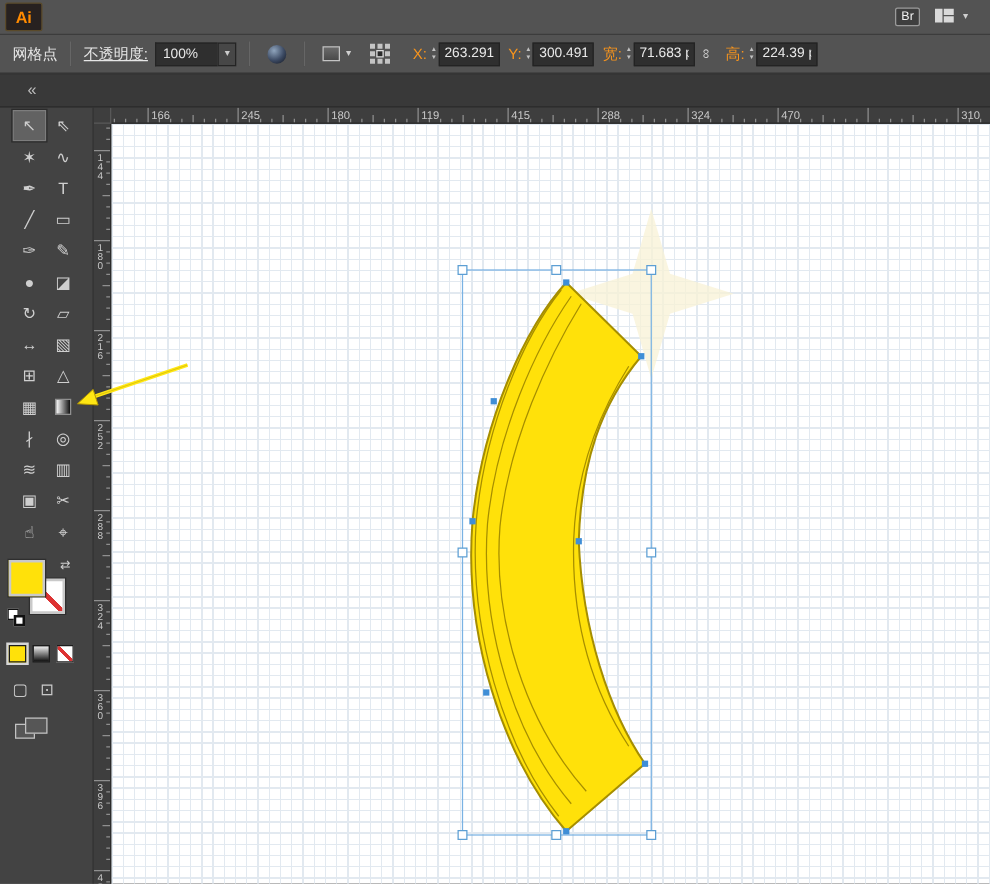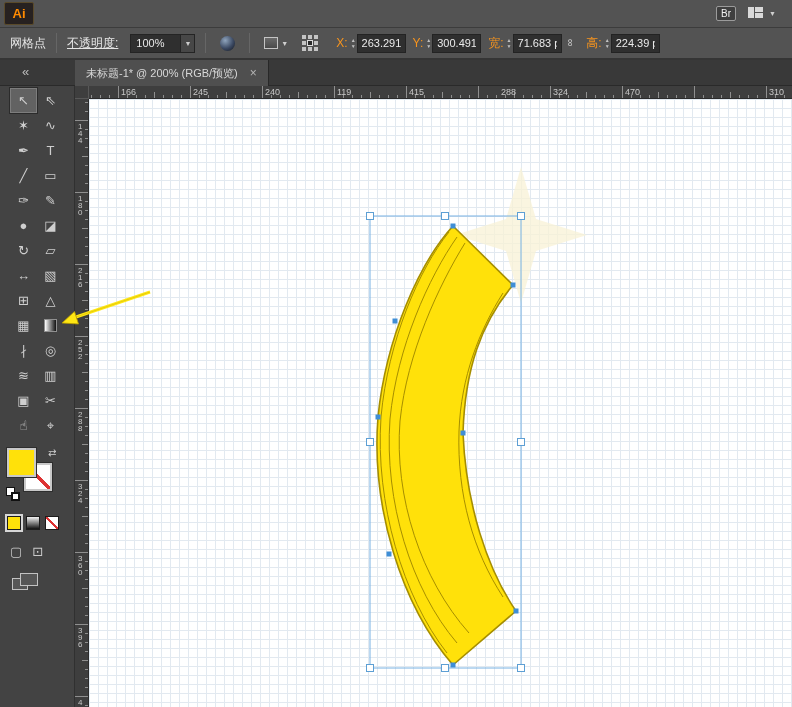--- a/index.html
+++ b/index.html
@@ -16,21 +16,21 @@
   .ws{display:flex;align-items:center;gap:4px}
   .ws-grid{width:17px;height:13px;display:grid;grid-template-columns:6px 8px;grid-template-rows:5px 5px;gap:1px}
   .ws-grid i{background:#d9d9d9;display:block}
   .ws-grid i:first-child{grid-row:1/3}
   .caret{color:#cfcfcf;font-size:7px}
 
   
   .controlbar{position:absolute;left:0;top:28px;right:0;height:32px;background:#535353;border-bottom:2px solid #353535;display:flex;align-items:center;font-size:12px;color:#e6e6e6;padding-left:10px;z-index:10;white-space:nowrap}
   .sep{width:1px;height:20px;background:#3a3a3a;border-right:1px solid #666;margin:0 10px;flex:0 0 auto}
   .opacity-link{text-decoration:underline;cursor:pointer}
-  .combo{display:flex;margin-left:12px}
+  .combo{display:flex;margin-left:6px}
   .combo-val{width:50px;height:19px;background:#2f2f2f;border:1px solid #242424;border-right:none;color:#e8e8e8;font-size:11px;line-height:17px;padding:0 5px}
   .combo-btn{width:15px;height:19px;background:#474747;border:1px solid #242424;color:#ccc;font-size:7px;display:flex;align-items:center;justify-content:center;cursor:pointer}
   .recolor{width:15px;height:15px;border-radius:50%;background:radial-gradient(circle at 35% 30%,#8fa4bc,#3c4a63 55%,#10131c);margin:0 4px;cursor:pointer}
   .opt-icon{display:flex;align-items:center;gap:3px;cursor:pointer;margin:0 4px}
   .opt-box{width:14px;height:12px;border:1px solid #c4c4c4;background:linear-gradient(#6a6a6a,#4a4a4a)}
   .refpoint{display:grid;grid-template-columns:repeat(3,5px);grid-template-rows:repeat(3,5px);gap:1px;margin:0 10px;cursor:pointer}
   .refpoint i{width:4px;height:4px;background:#c4c4c4}
   .refpoint i.sel{background:#2b2b2b;outline:1px solid #ddd}
   .fgroup{display:flex;align-items:center}
   .fld-label{color:#f7941d;margin:0 3px 0 7px;font-size:12px}
@@ -164,24 +164,20 @@
             <span>▲</span>
             <span>▼</span>
           </span>
           <input class="fld-input" readonly="" value="224.39 p" style="">
         </span>
       </span>
   </div>
 
   <div class="tabbar">
     <span class="collapse">«</span>
-    <div class="tab">
-      <span>未标题-1* @ 200% (RGB/预览)</span>
-      <span class="tab-close">×</span>
-    </div>
   </div>
 
   <div class="toolpanel">
     <div class="tools">
         <div class="tool active">↖</div>
         <div class="tool">⇖</div>
         <div class="tool">✶</div>
         <div class="tool">∿</div>
         <div class="tool">✒</div>
         <div class="tool">T</div>
@@ -313,24 +309,24 @@
       <i class="t-tick" style="left: 632px; height: 3px;"></i>
       <i class="t-tick" style="left: 641px; height: 6px;"></i>
       <i class="t-tick" style="left: 650px; height: 3px;"></i>
       <i class="t-tick" style="left: 659px; height: 3px;"></i>
       <i class="t-tick" style="left: 668px; height: 3px;"></i>
       <i class="t-tick" style="left: 677px; height: 13px;"></i>
       <i class="t-tick" style="left: 686px; height: 3px;"></i>
       <i class="t-tick" style="left: 695px; height: 3px;"></i>
       <span class="t-label" style="left: 32px;">166</span>
       <span class="t-label" style="left: 104px;">245</span>
-      <span class="t-label" style="left: 176px;">240</span>
+      <span class="t-label" style="left: 176px;">180</span>
       <span class="t-label" style="left: 248px;">119</span>
       <span class="t-label" style="left: 320px;">415</span>
-      <span class="t-label" style="left: 392px; margin-left: 20px;">288</span>
+      <span class="t-label" style="left: 392px;">288</span>
       <span class="t-label" style="left: 464px;">324</span>
       <span class="t-label" style="left: 536px;">470</span>
       <span class="t-label" style="left: 626px; margin-top: 10px;">396</span>
       <span class="t-label" style="left: 680px;">310</span>
     </div>
   <div class="ruler-left">
       <i class="l-tick" style="top: 3px; width: 3px;"></i>
       <i class="l-tick" style="top: 12px; width: 3px;"></i>
       <i class="l-tick" style="top: 21px; width: 14px;"></i>
       <i class="l-tick" style="top: 30px; width: 3px;"></i>

